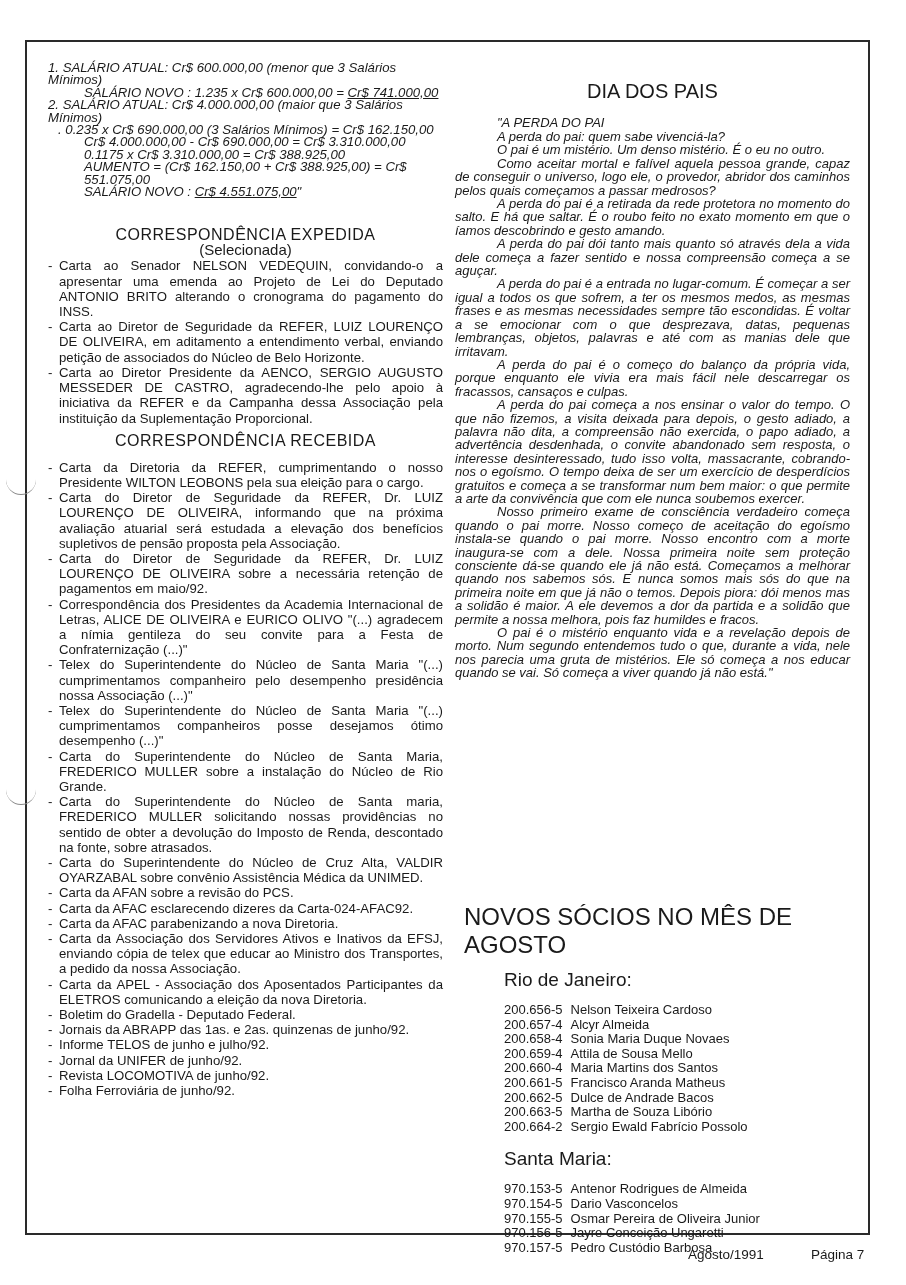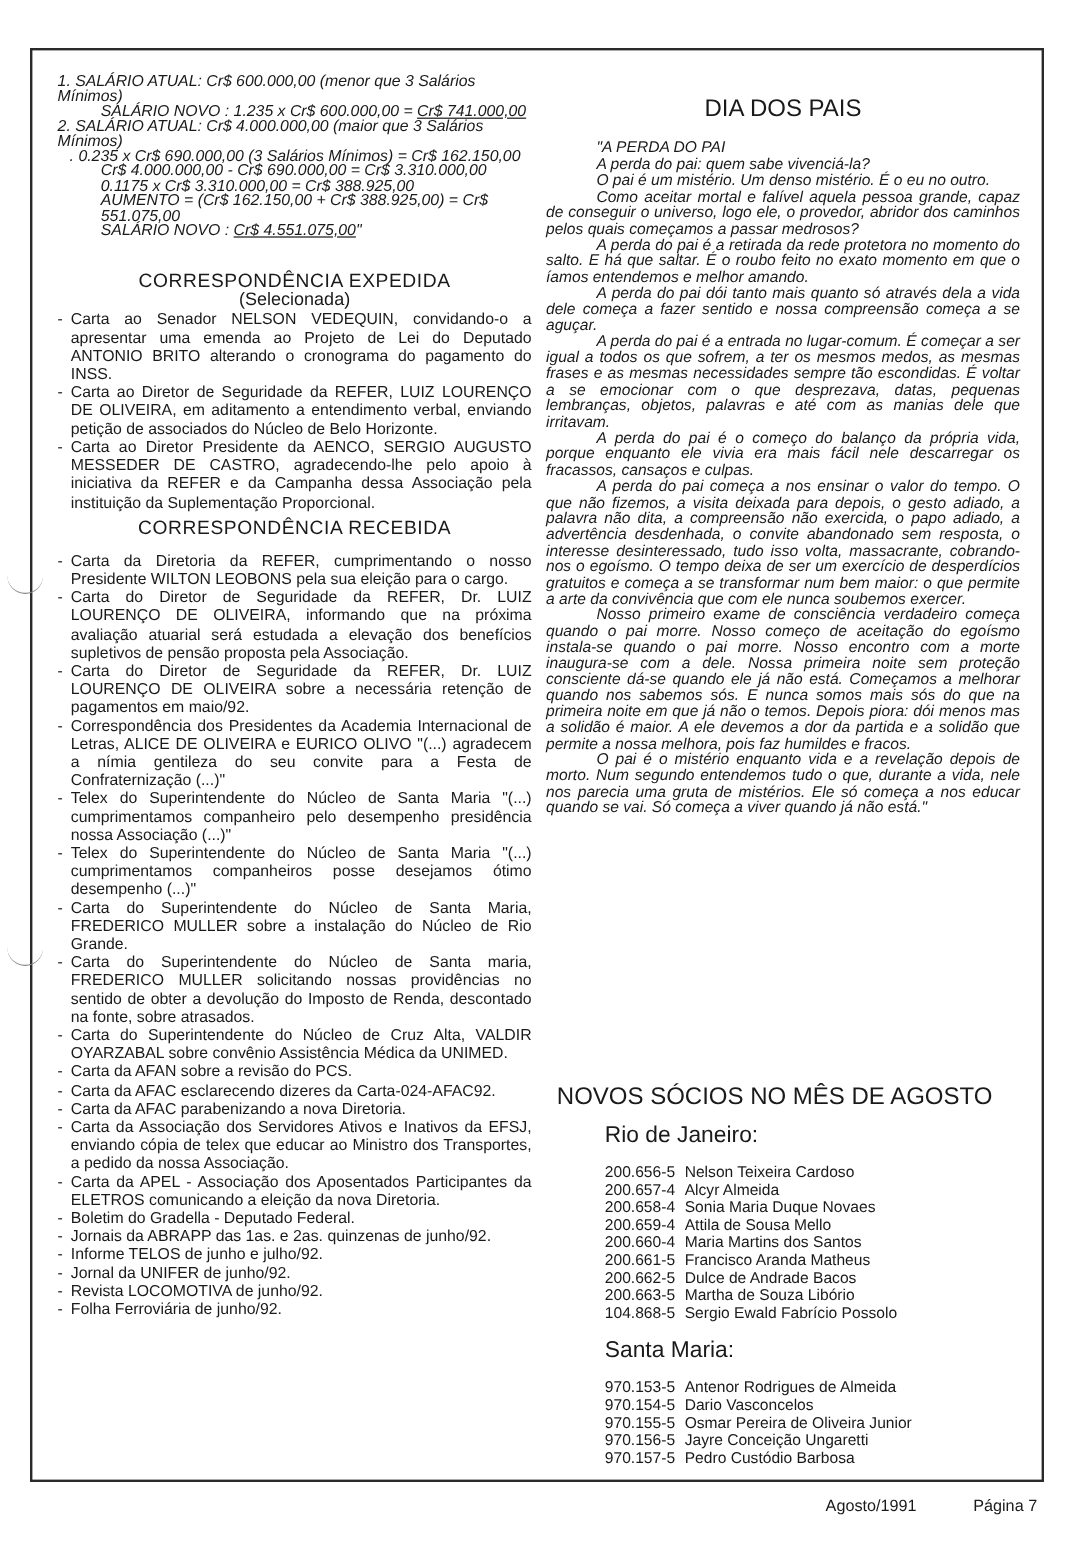--- a/index.html
+++ b/index.html
@@ -21,21 +21,21 @@
   h3.sub { font-weight:normal; font-size:15px; text-align:center; margin:-3px 0 0 0; }
   ul.items { list-style:none; margin:0; padding:0; font-size:13.2px; line-height:15.2px; text-align:justify; }
   ul.items li { position:relative; padding-left:11px; }
   ul.items li::before { content:"-"; position:absolute; left:0; }
   .title-dia { font-size:20px; text-align:center; margin:0 0 12px 0; font-weight:normal; }
   .poem-title { font-style:italic; font-size:13px; margin:0 0 0 0; padding-left:42px; }
   .author { font-style:italic; font-size:13px; text-align:right; margin:2px 0 14px 0; }
   .essay { font-style:italic; font-size:13px; line-height:13.4px; text-align:justify; }
   .essay p { margin:0; text-indent:42px; }
   .novos { position:absolute; left:464px; top:903px; width:400px; }
-  .novos h2 { font-weight:normal; font-size:20px; margin:0 0 10px 0; }
+  .novos h2 { font-weight:normal; font-size:24px; margin:0 0 10px 0; }
   .city { font-size:19px; margin:0 0 12px 40px; }
   table.members { border-collapse:collapse; margin:0 0 14px 40px; font-size:13px; }
   table.members td { padding:0 8px 0 0; line-height:14.6px; white-space:nowrap; }
   .footer { position:absolute; top:1247px; font-size:13.5px; }
 </style>
 </head>
 <body>
 
 <div class="frame"></div>
 <div class="binder" style="top:460px"></div>
@@ -90,21 +90,21 @@
   </div>
 </div>
 
 <div class="col-right">
   <h2 class="title-dia">DIA DOS PAIS</h2>
   <p class="poem-title">"A PERDA DO PAI</p>
   <div class="essay">
     <p>A perda do pai: quem sabe vivenciá-la?</p>
     <p>O pai é um mistério. Um denso mistério. É o eu no outro.</p>
     <p>Como aceitar mortal e falível aquela pessoa grande, capaz de conseguir o universo, logo ele, o provedor, abridor dos caminhos pelos quais começamos a passar medrosos?</p>
-    <p>A perda do pai é a retirada da rede protetora no momento do salto. E há que saltar. É o roubo feito no exato momento em que o íamos entendemos e melhor amando.</p>
+    <p>A perda do pai é a retirada da rede protetora no momento do salto. E há que saltar. É o roubo feito no exato momento em que o íamos descobrindo e gesto amando.</p>
     <p>A perda do pai dói tanto mais quanto só através dela a vida dele começa a fazer sentido e nossa compreensão começa a se aguçar.</p>
     <p>A perda do pai é a entrada no lugar-comum. É começar a ser igual a todos os que sofrem, a ter os mesmos medos, as mesmas frases e as mesmas necessidades sempre tão escondidas. É voltar a se emocionar com o que desprezava, datas, pequenas lembranças, objetos, palavras e até com as manias dele que irritavam.</p>
     <p>A perda do pai é o começo do balanço da própria vida, porque enquanto ele vivia era mais fácil nele descarregar os fracassos, cansaços e culpas.</p>
     <p>A perda do pai começa a nos ensinar o valor do tempo. O que não fizemos, a visita deixada para depois, o gesto adiado, a palavra não dita, a compreensão não exercida, o papo adiado, a advertência desdenhada, o convite abandonado sem resposta, o interesse desinteressado, tudo isso volta, massacrante, cobrando-nos o egoísmo. O tempo deixa de ser um exercício de desperdícios gratuitos e começa a se transformar num bem maior: o que permite a arte da convivência que com ele nunca soubemos exercer.</p>
     <p>Nosso primeiro exame de consciência verdadeiro começa quando o pai morre. Nosso começo de aceitação do egoísmo instala-se quando o pai morre. Nosso encontro com a morte inaugura-se com a dele. Nossa primeira noite sem proteção consciente dá-se quando ele já não está. Começamos a melhorar quando nos sabemos sós. E nunca somos mais sós do que na primeira noite em que já não o temos. Depois piora: dói menos mas a solidão é maior. A ele devemos a dor da partida e a solidão que permite a nossa melhora, pois faz humildes e fracos.</p>
     <p>O pai é o mistério enquanto vida e a revelação depois de morto. Num segundo entendemos tudo o que, durante a vida, nele nos parecia uma gruta de mistérios. Ele só começa a nos educar quando se vai. Só começa a viver quando já não está."</p>
   </div>
 </div>
 
 <div class="novos">
@@ -138,21 +138,21 @@
         </tr>
     <tr>
           <td>200.662-5</td>
           <td>Dulce de Andrade Bacos</td>
         </tr>
     <tr>
           <td>200.663-5</td>
           <td>Martha de Souza Libório</td>
         </tr>
     <tr>
-          <td>104.868-5</td>
+          <td>200.664-2</td>
           <td>Sergio Ewald Fabrício Possolo</td>
         </tr>
   </tbody>
     </table>
   <div class="city">Santa Maria:</div>
   <table class="members">
     <tbody>
         <tr>
           <td>970.153-5</td>
           <td>Antenor Rodrigues de Almeida</td>

